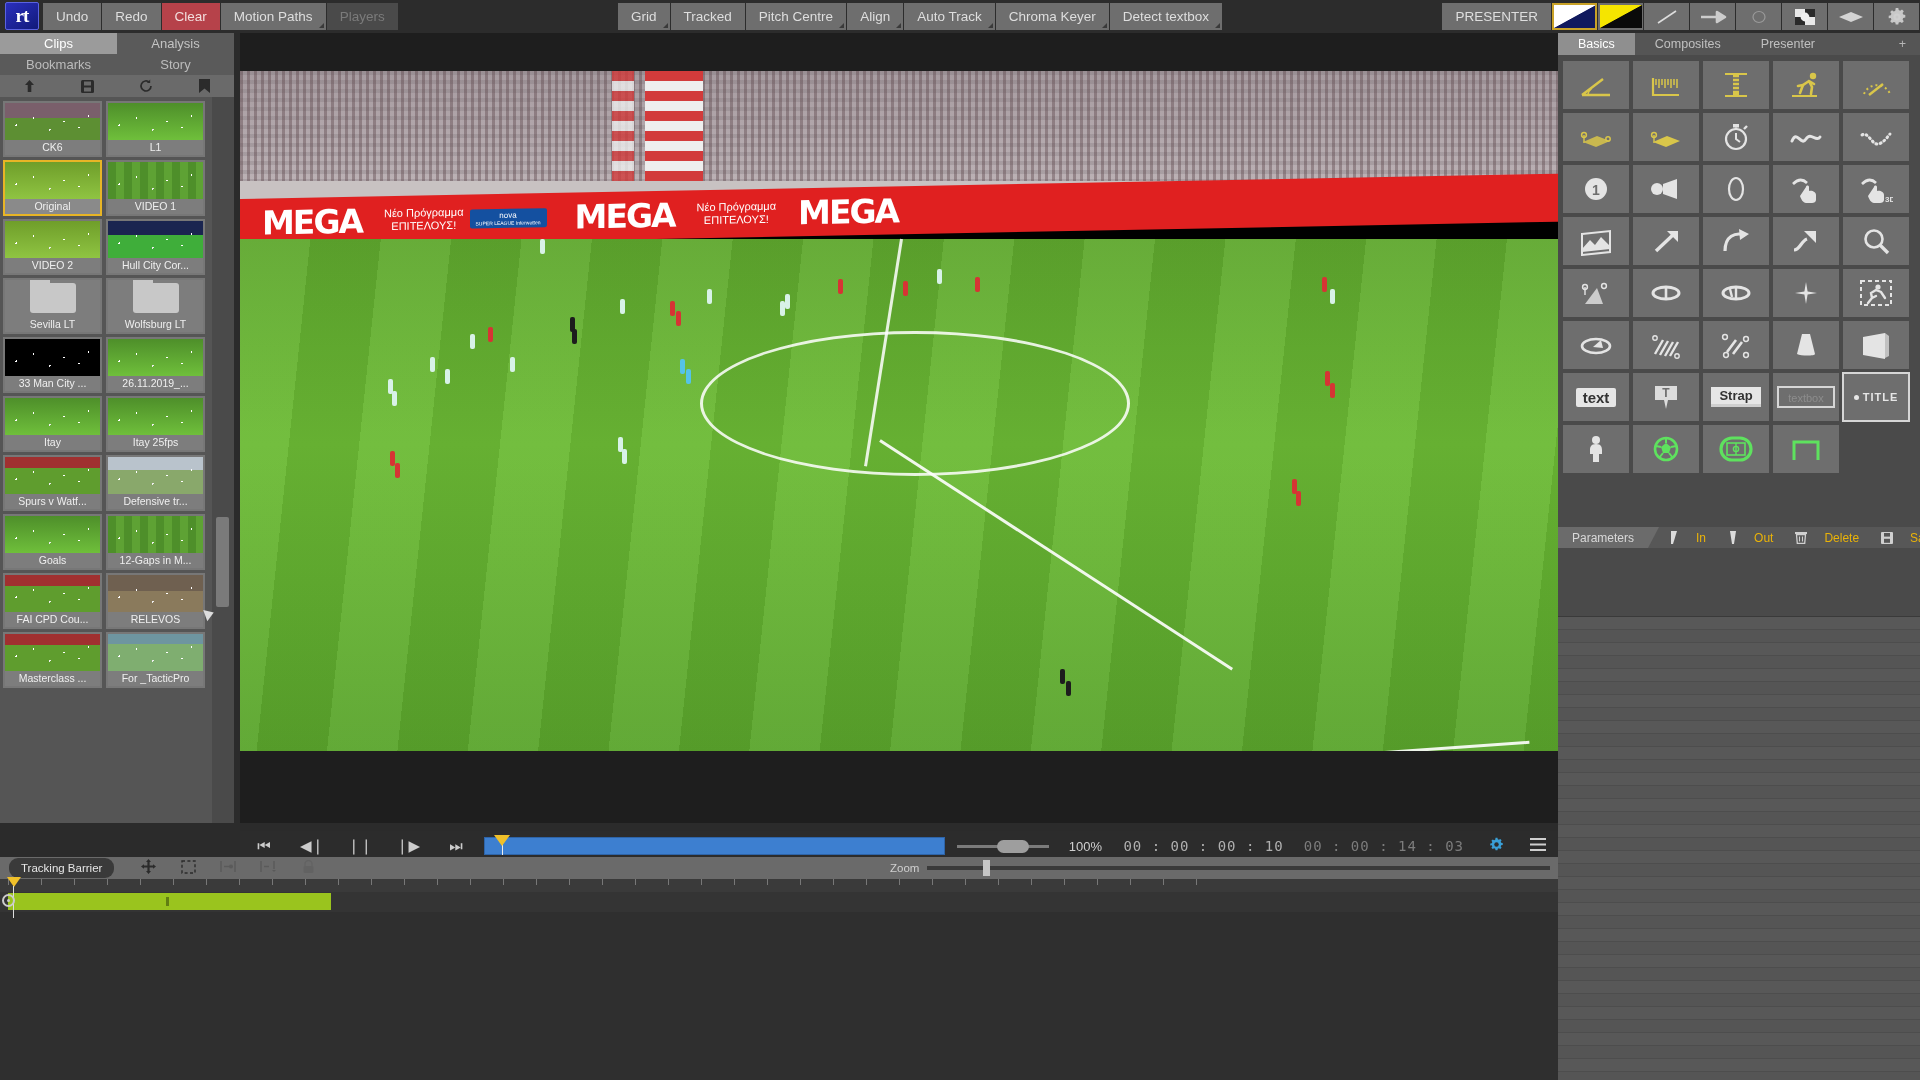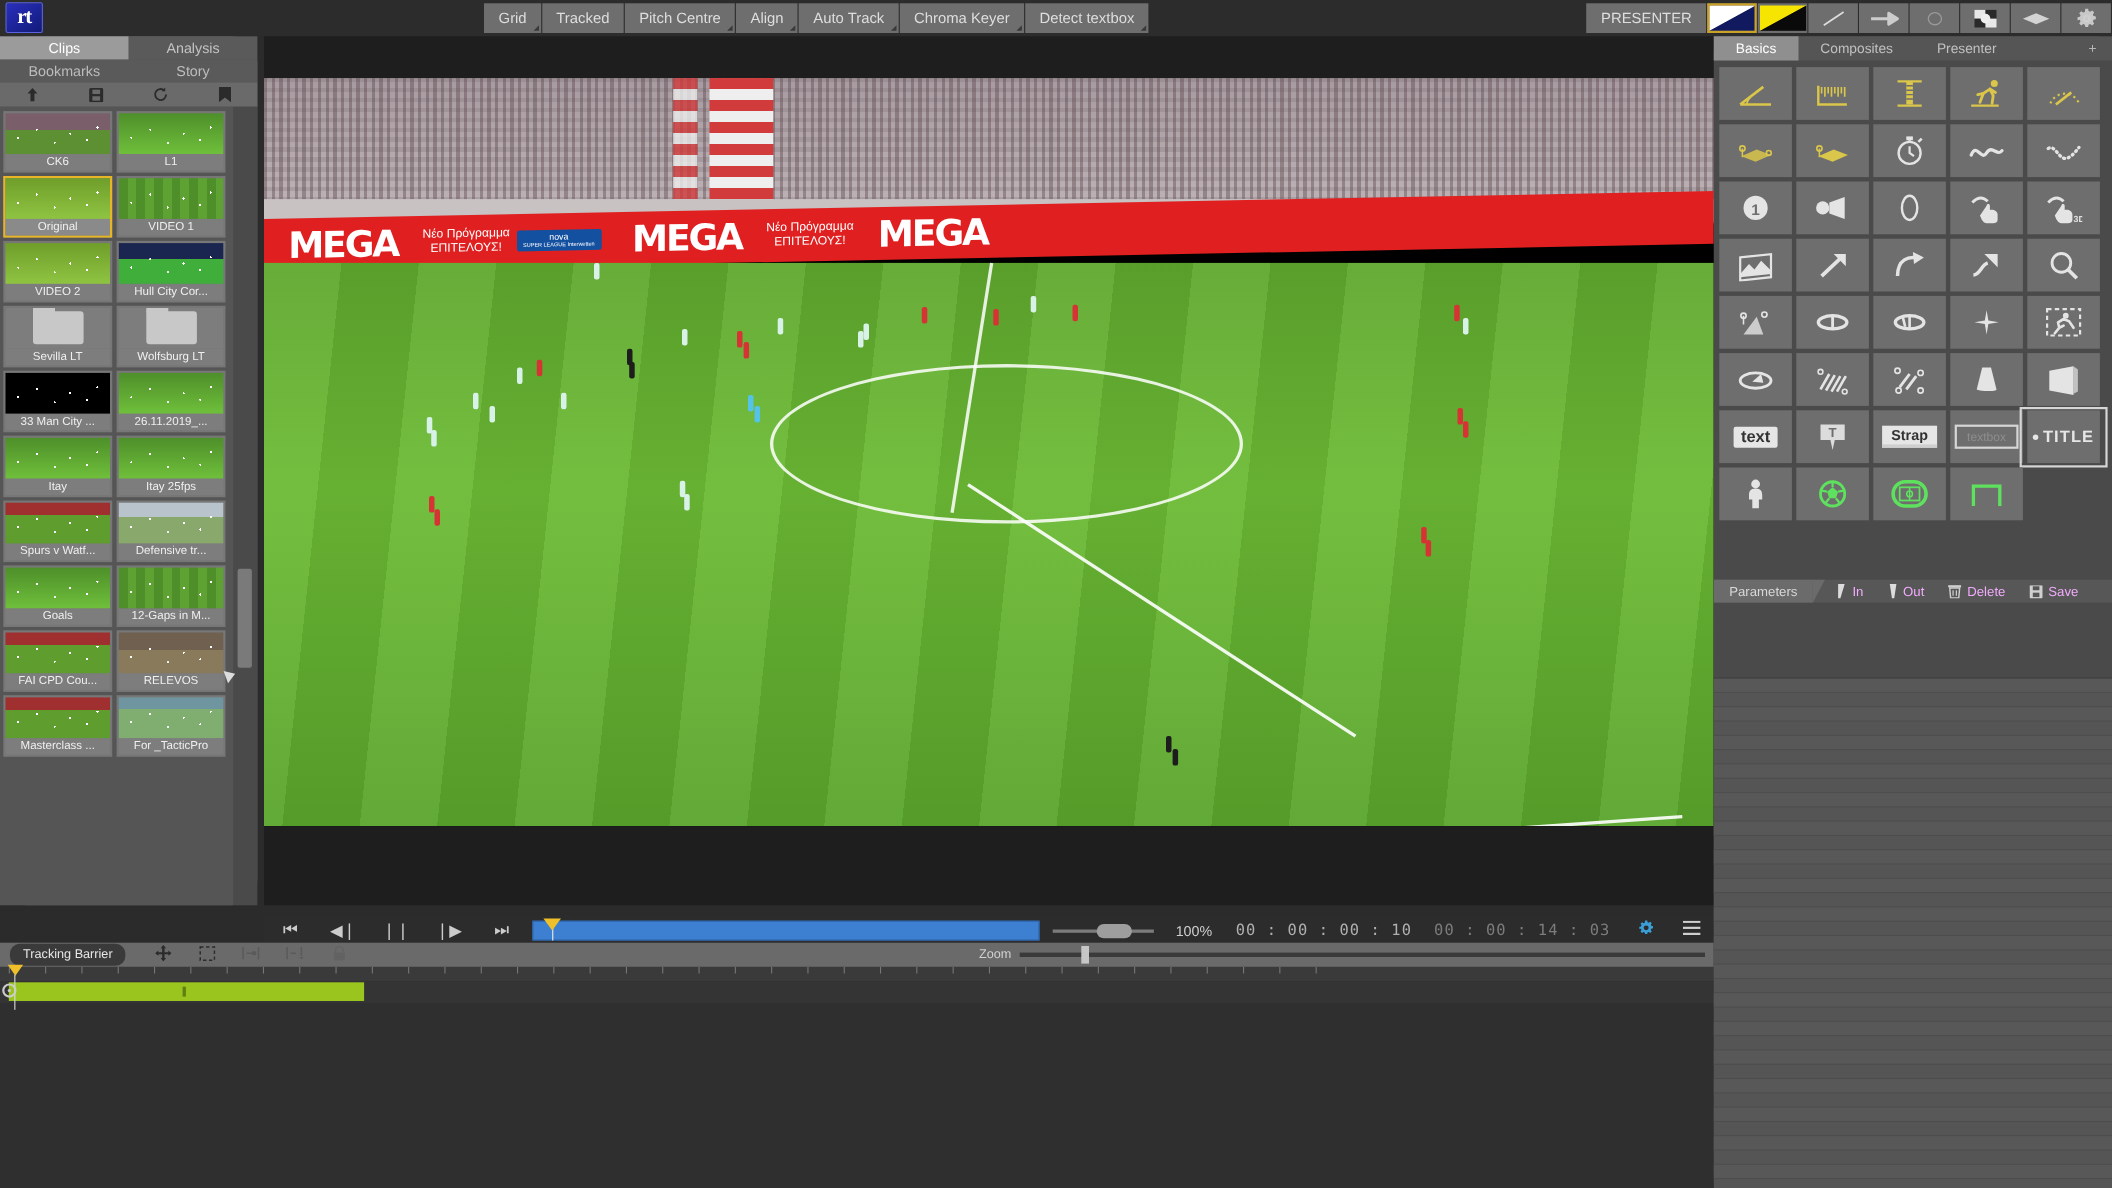--- a/index.html
+++ b/index.html
@@ -201,44 +201,51 @@
   .tool { width:66px; height:48px; background:#6e6e6e; display:flex;
     align-items:center; justify-content:center; position:relative; }
   .tool.sel { outline:2px solid transparent; }
   .tool svg { display:block; }
   .lbl-text { background:#e6e6e6; color:#333; font-weight:bold; font-size:15px;
     padding:1px 7px; border-radius:2px; font-family:"Liberation Sans", sans-serif;}
   .lbl-strap { background:#e6e6e6; color:#333; font-weight:bold; font-size:13px;
     padding:1px 8px; border-bottom:3px solid #cfcfcf; }
   .lbl-tbox { border:2px solid #d6d6d6; color:#8d8d8d; font-size:11px; padding:4px 9px 2px; }
   .lbl-tbox:before { content:""; display:block; height:0; }
-  .lbl-title { border:2px solid #d6d6d6; color:#e6e6e6; font-size:15px; letter-spacing:1px;
+  .lbl-title { border:2px solid #d6d6d6; color:#e6e6e6; font-size:11px; letter-spacing:1px;
     padding:17px 10px; display:flex; align-items:center; gap:4px; font-weight:bold; }
   .lbl-title i { width:5px; height:5px; background:#e6e6e6; border-radius:50%; }
 
   .paramsbar { position:absolute; left:0; top:494px; width:362px; height:21px;
     background:#575757; display:flex; align-items:center; }
   .pb-title { background:#6b6b6b; color:#d8d8d8; font-size:12px; padding:0 14px;
     height:21px; display:flex; align-items:center; position:relative; }
   .pb-title:after { content:""; position:absolute; right:-11px; top:0; width:0; height:0;
      border-left:11px solid #6b6b6b; border-bottom:21px solid transparent; }
-  .pb-item { display:flex; align-items:center; gap:5px; color:#f0abfc; font-size:12px; margin-left:22px;justify-content:flex-end; }
+  .pb-item { display:flex; align-items:center; gap:17px; color:#eab308; font-size:12px; margin-left:22px;justify-content:flex-end; }
   .paramsbody { position:absolute; left:0; top:515px; width:362px; height:69px; background:#4a4a4a;
     border-bottom:1px solid #3a3a3a; }
   .rp-lower { position:absolute; left:0; top:584px; width:362px; height:463px; background:#555; }
   .rp-lower .row { height:13px; border-bottom:1px solid #4d4d4d; }
   .rp-lower .row:nth-child(odd){ background:#585858; }
 </style>
 </head>
 <body>
 
 <div id="app">
 
   <div class="topbar">
     <div class="logo">rt</div>
+    <div class="tb-group" id="tb-left">
+        <div class="tb-btn">Undo</div>
+        <div class="tb-btn">Redo</div>
+        <div class="tb-btn danger">Clear</div>
+        <div class="tb-btn caret">Motion Paths</div>
+        <div class="tb-btn disabled">Players</div>
+      </div>
     <div class="tb-spacer"></div>
     <div class="tb-center" id="tb-center">
         <div class="tb-btn caret">Grid</div>
         <div class="tb-btn">Tracked</div>
         <div class="tb-btn caret">Pitch Centre</div>
         <div class="tb-btn caret">Align</div>
         <div class="tb-btn caret">Auto Track</div>
         <div class="tb-btn caret">Chroma Keyer</div>
         <div class="tb-btn caret">Detect textbox</div>
       </div>

